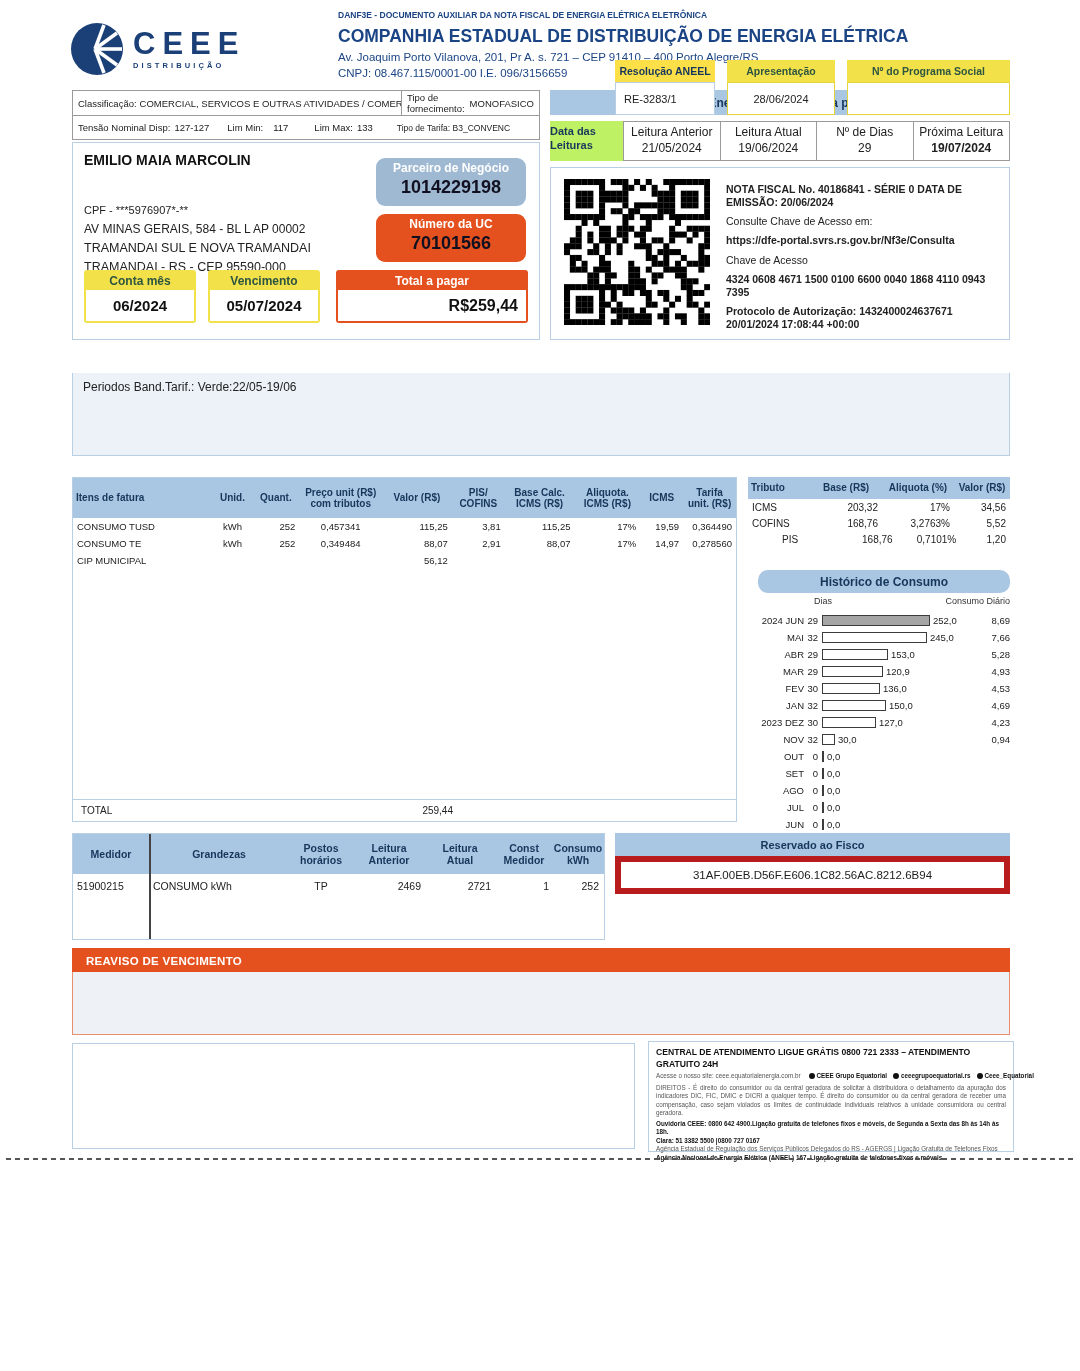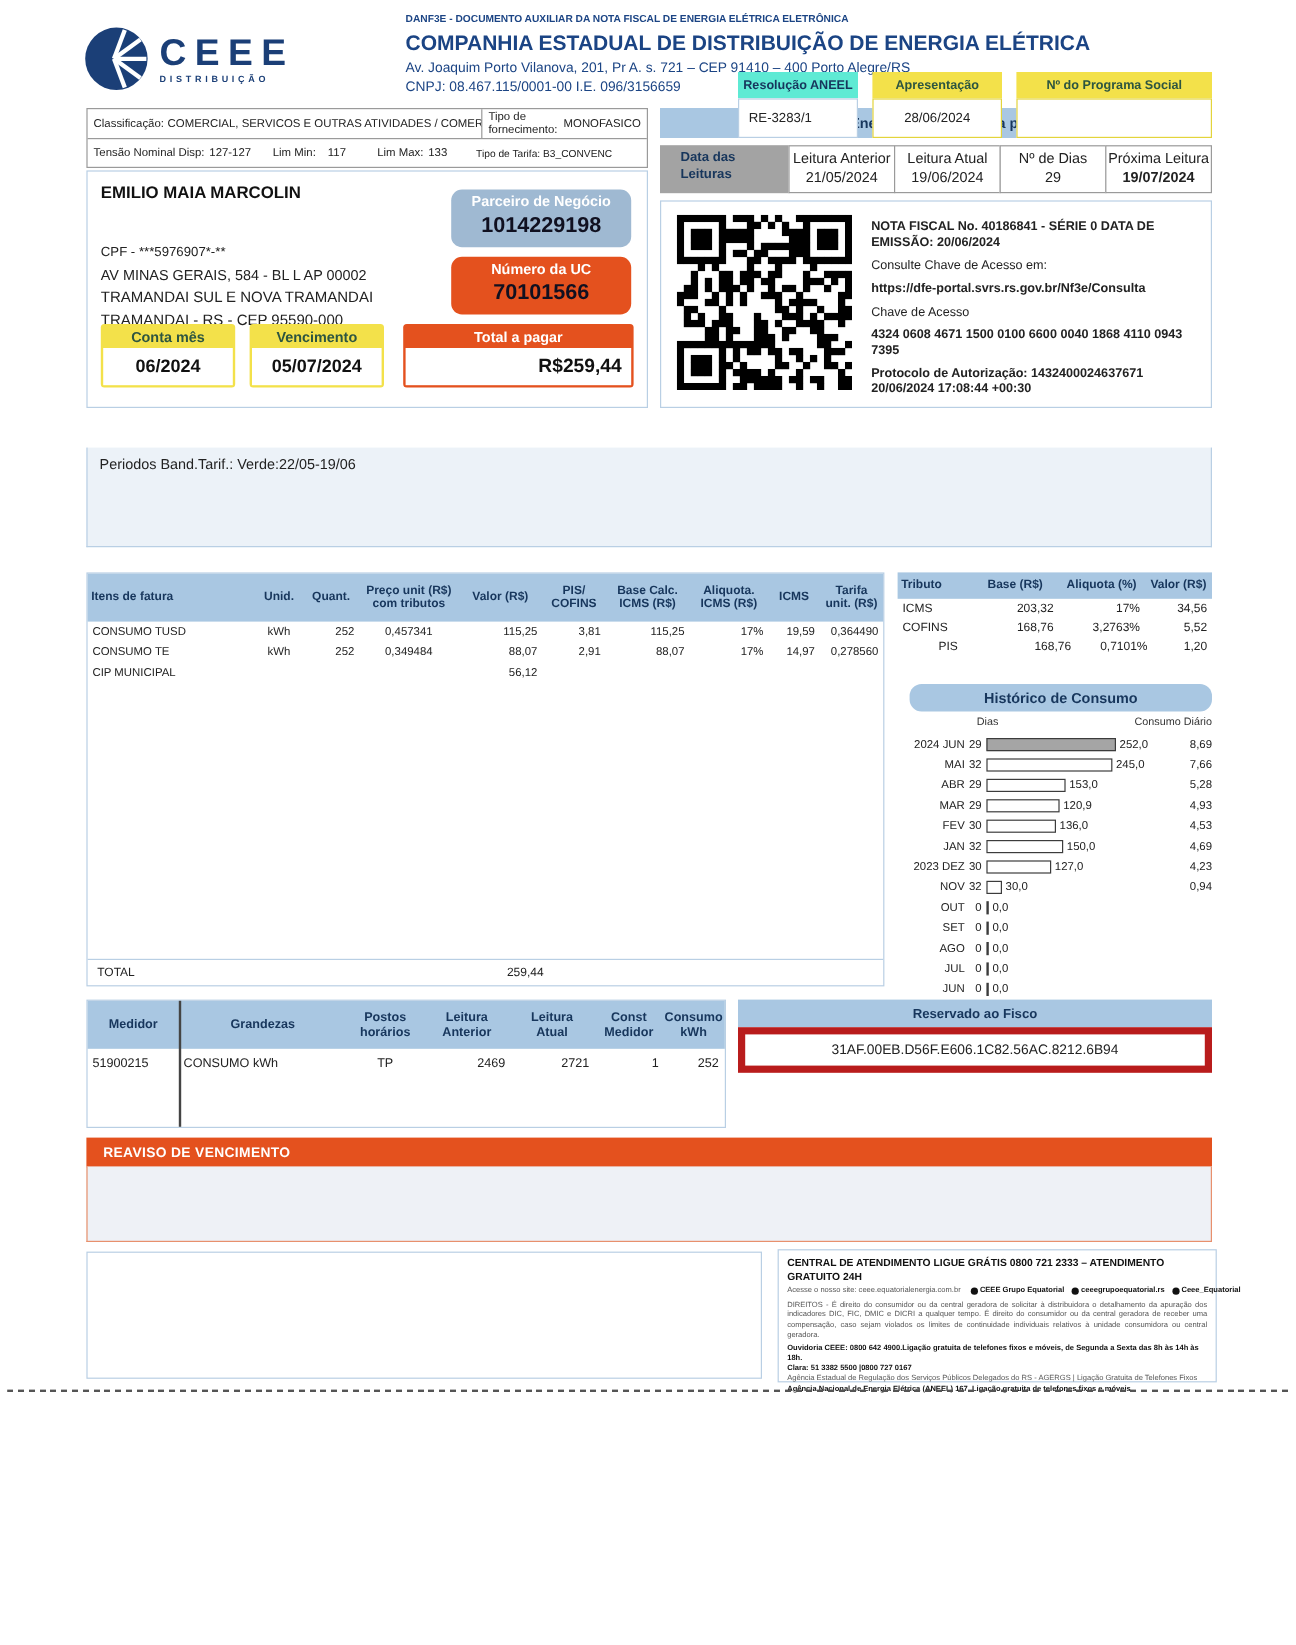--- a/index.html
+++ b/index.html
@@ -28,21 +28,21 @@
   .class-row{display:flex;height:24px;align-items:center;}
   .class-row.first{border-bottom:1px solid #9a9a9a;}
   .class-cell1{width:318px;padding:0 5px;border-right:1px solid #9a9a9a;white-space:nowrap;overflow:hidden;height:100%;display:flex;align-items:center;gap:3px;}
   .class-cell2{flex:1;padding:0 5px;display:flex;align-items:center;gap:3px;}
   .class-row2{display:flex;height:23px;align-items:center;padding:0 5px;gap:4px;white-space:nowrap;}
   .lbl{font-weight:normal;}
 
   
   .tarifa-bar{left:550px;top:90px;width:460px;height:25px;background:#a9c7e2;display:flex;align-items:center;justify-content:center;font-size:12px;font-weight:bold;color:#17365c;}
   .readings{left:550px;top:121px;width:460px;height:40px;display:flex;}
-  .readings-label{width:74px;background:#a3a3a3;color:#17365c;font-weight:bold;font-size:11px;padding:4px 17px;line-height:1.25;}
+  .readings-label{width:74px;background:#bef264;color:#17365c;font-weight:bold;font-size:11px;padding:4px 0;line-height:1.25;}
   .reading-cell{flex:1;border:1px solid #9a9a9a;margin-left:-1px;text-align:center;font-size:12px;padding-top:3px;background:#fff;}
   .reading-cell .rl{color:#222;}
   .reading-cell .rv{margin-top:2px;}
 
   
   .cust-box{left:72px;top:142px;width:468px;height:198px;border:1px solid #b9cfe4;}
   .cust-name{left:84px;top:152px;font-size:14px;font-weight:bold;color:#111;}
   .cust-cpf{left:84px;top:204px;font-size:11px;}
   .cust-a1{left:84px;top:222px;font-size:12px;}
   .cust-a2{left:84px;top:241px;font-size:12.5px;}
@@ -111,21 +111,21 @@
   .med-header{display:flex;height:40px;background:#a9c7e2;font-size:10.5px;}
   .med-row{display:flex;font-size:10.5px;line-height:24px;}
   .med-divider{position:absolute;left:76px;top:0;bottom:0;width:2px;background:#444;}
   .fisco{left:615px;top:833px;width:395px;}
   .fisco-title{height:23px;background:#a9c7e2;display:flex;align-items:center;justify-content:center;font-weight:bold;font-size:11px;color:#17365c;}
   .fisco-code{height:26px;border:6px solid #b91c1c;display:flex;align-items:center;justify-content:center;font-size:11.5px;background:#fff;}
   .fisco-small{position:absolute;top:60px;}
   .fs-head{height:22px;display:flex;align-items:center;justify-content:center;font-size:10.5px;font-weight:bold;}
   .fs-val{height:31px;background:#fff;display:flex;align-items:center;font-size:11px;}
   .fs-a{left:615px;width:100px;}
-  .fs-a .fs-head{background:#5eead4;color:#17365c;}
+  .fs-a .fs-head{background:#fde047;color:#17365c;}
   .fs-a .fs-val{border:1px solid #b9cfe4;padding-left:8px;}
   .fs-b{left:727px;width:108px;}
   .fs-b .fs-head,.fs-c .fs-head{background:#f3e14a;color:#2d5540;}
   .fs-b .fs-val,.fs-c .fs-val{border:1px solid #e3d43c;justify-content:center;}
   .fs-c{left:847px;width:163px;}
 
   
   .foot-left{left:72px;top:1043px;width:563px;height:106px;border:1px solid #b9cfe4;}
   .foot-right{left:648px;top:1041px;width:366px;height:111px;border:1px solid #b9cfe4;padding:5px 7px;font-size:6.3px;color:#555;line-height:1.35;}
   .f1{font-size:8.6px;font-weight:bold;color:#111;}
@@ -565,21 +565,21 @@
       <rect x="140.16" y="122.64" width="6.04" height="6.04" fill="#000"></rect>
       <rect x="140.16" y="134.32" width="6.04" height="6.04" fill="#000"></rect>
       <rect x="140.16" y="140.16" width="6.04" height="6.04" fill="#000"></rect>
     </svg>
   <div class="abs nota-txt">
     <div class="bold">NOTA FISCAL No. 40186841 - SÉRIE 0 DATA DE EMISSÃO: 20/06/2024</div>
     <div>Consulte Chave de Acesso em:</div>
     <div class="bold">https://dfe-portal.svrs.rs.gov.br/Nf3e/Consulta</div>
     <div>Chave de Acesso</div>
     <div class="bold">4324 0608 4671 1500 0100 6600 0040 1868 4110 0943 7395</div>
-    <div class="bold">Protocolo de Autorização: 1432400024637671 20/06/2024 17:08:44 +00:30</div>
+    <div class="bold">Protocolo de Autorização: 1432400024637671 20/01/2024 17:08:44 +00:00</div>
   </div>
 
   <div class="abs info-box">Periodos Band.Tarif.: Verde:22/05-19/06</div>
 
   <div class="abs itens">
     <div class="itens-header" id="itens-header">
         <div class="tbl-hcell" style="width: 140px; justify-content: flex-start; text-align: left;">Itens de fatura</div>
         <div class="tbl-hcell" style="width: 40px;">Unid.</div>
         <div class="tbl-hcell" style="width: 47px;">Quant.</div>
         <div class="tbl-hcell" style="width: 83px;">Preço unit (R$)

